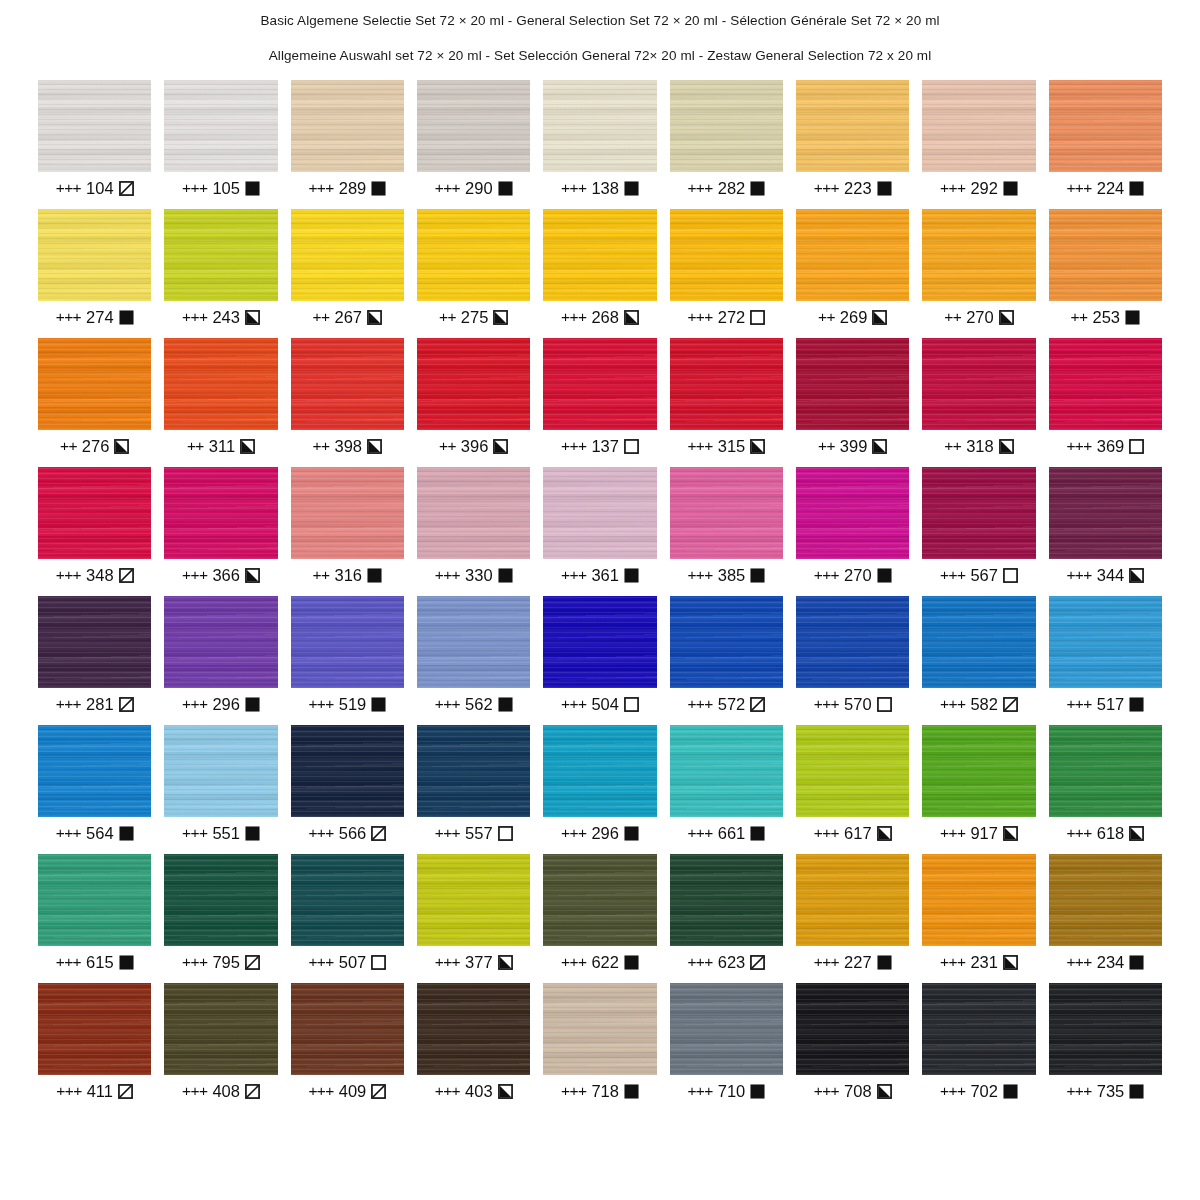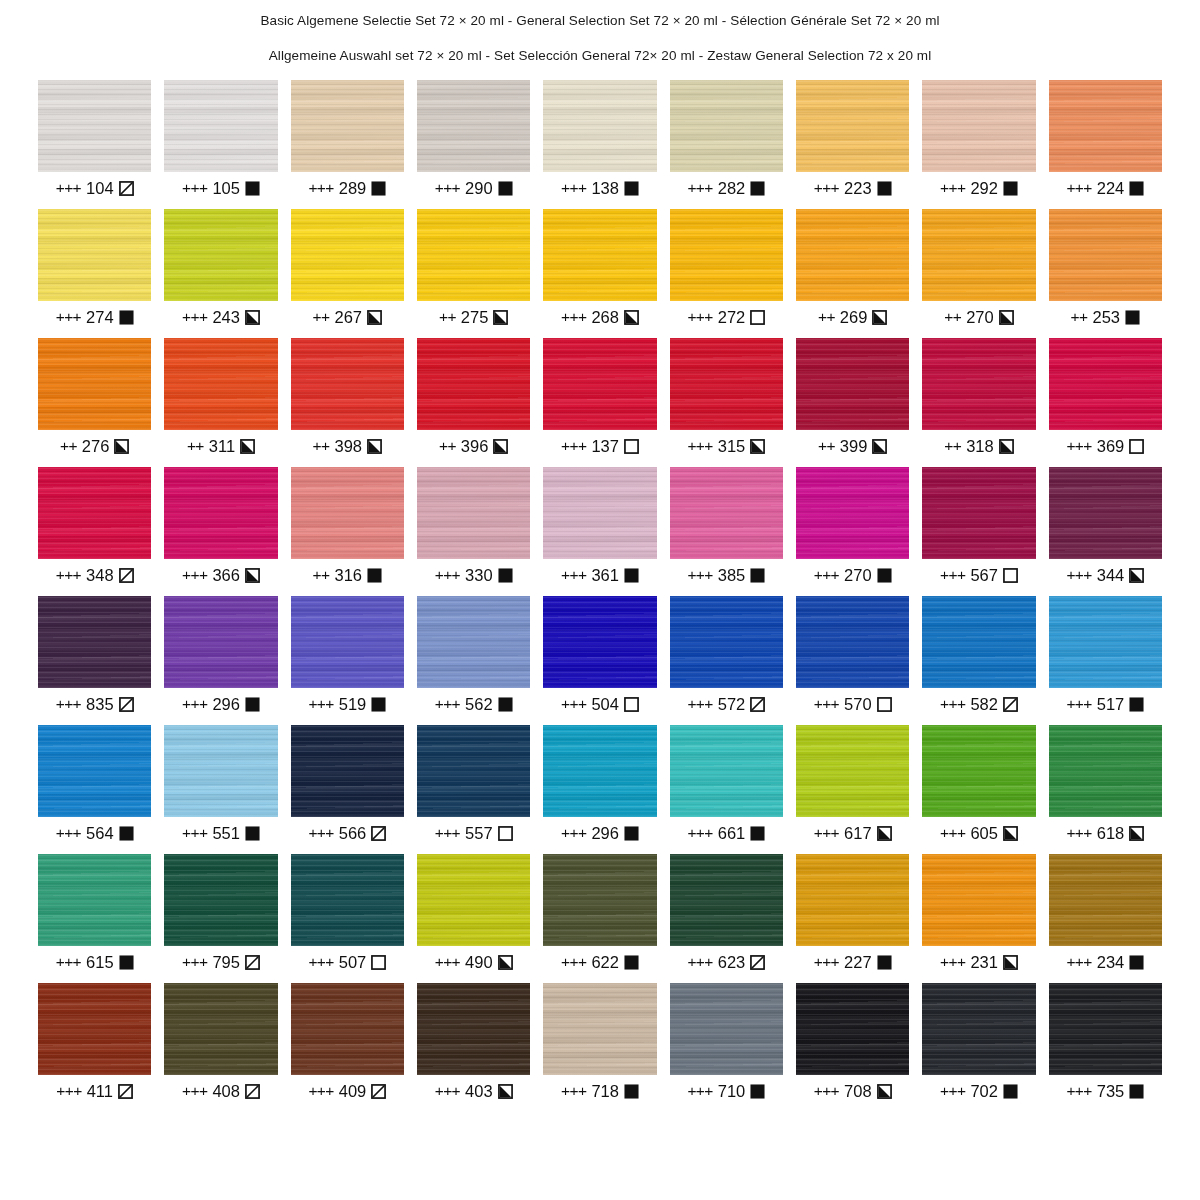--- a/index.html
+++ b/index.html
@@ -614,21 +614,21 @@
           </svg>
         </div>
       </div>
       <div class="cell">
         <div class="swatch" style="background: rgb(62, 36, 69);">
           <div class="tex"></div>
           <div class="tex2"></div>
         </div>
         <div class="label">
           <span class="lf">+++</span>
-          <span class="num">835</span>
+          <span class="num">281</span>
           <svg class="op" viewBox="0 0 16 16">
             <rect x="1" y="1" width="14" height="14" fill="#ffffff" stroke="#111111" stroke-width="1.8"></rect>
             <line x1="2" y1="14" x2="14" y2="2" stroke="#111111" stroke-width="1.6"></line>
           </svg>
         </div>
       </div>
       <div class="cell">
         <div class="swatch" style="background: rgb(111, 57, 168);">
           <div class="tex"></div>
           <div class="tex2"></div>
@@ -827,21 +827,21 @@
           </svg>
         </div>
       </div>
       <div class="cell">
         <div class="swatch" style="background: rgb(83, 168, 27);">
           <div class="tex"></div>
           <div class="tex2"></div>
         </div>
         <div class="label">
           <span class="lf">+++</span>
-          <span class="num">605</span>
+          <span class="num">917</span>
           <svg class="op" viewBox="0 0 16 16">
             <rect x="1" y="1" width="14" height="14" fill="#ffffff" stroke="#111111" stroke-width="1.8"></rect>
             <path d="M1.9 14.1 L14.1 14.1 L1.9 1.9 Z" fill="#111111"></path>
           </svg>
         </div>
       </div>
       <div class="cell">
         <div class="swatch" style="background: rgb(44, 138, 62);">
           <div class="tex"></div>
           <div class="tex2"></div>
@@ -895,21 +895,21 @@
           </svg>
         </div>
       </div>
       <div class="cell">
         <div class="swatch" style="background: rgb(195, 201, 18);">
           <div class="tex"></div>
           <div class="tex2"></div>
         </div>
         <div class="label">
           <span class="lf">+++</span>
-          <span class="num">490</span>
+          <span class="num">377</span>
           <svg class="op" viewBox="0 0 16 16">
             <rect x="1" y="1" width="14" height="14" fill="#ffffff" stroke="#111111" stroke-width="1.8"></rect>
             <path d="M1.9 14.1 L14.1 14.1 L1.9 1.9 Z" fill="#111111"></path>
           </svg>
         </div>
       </div>
       <div class="cell">
         <div class="swatch" style="background: rgb(76, 82, 48);">
           <div class="tex"></div>
           <div class="tex2"></div>

